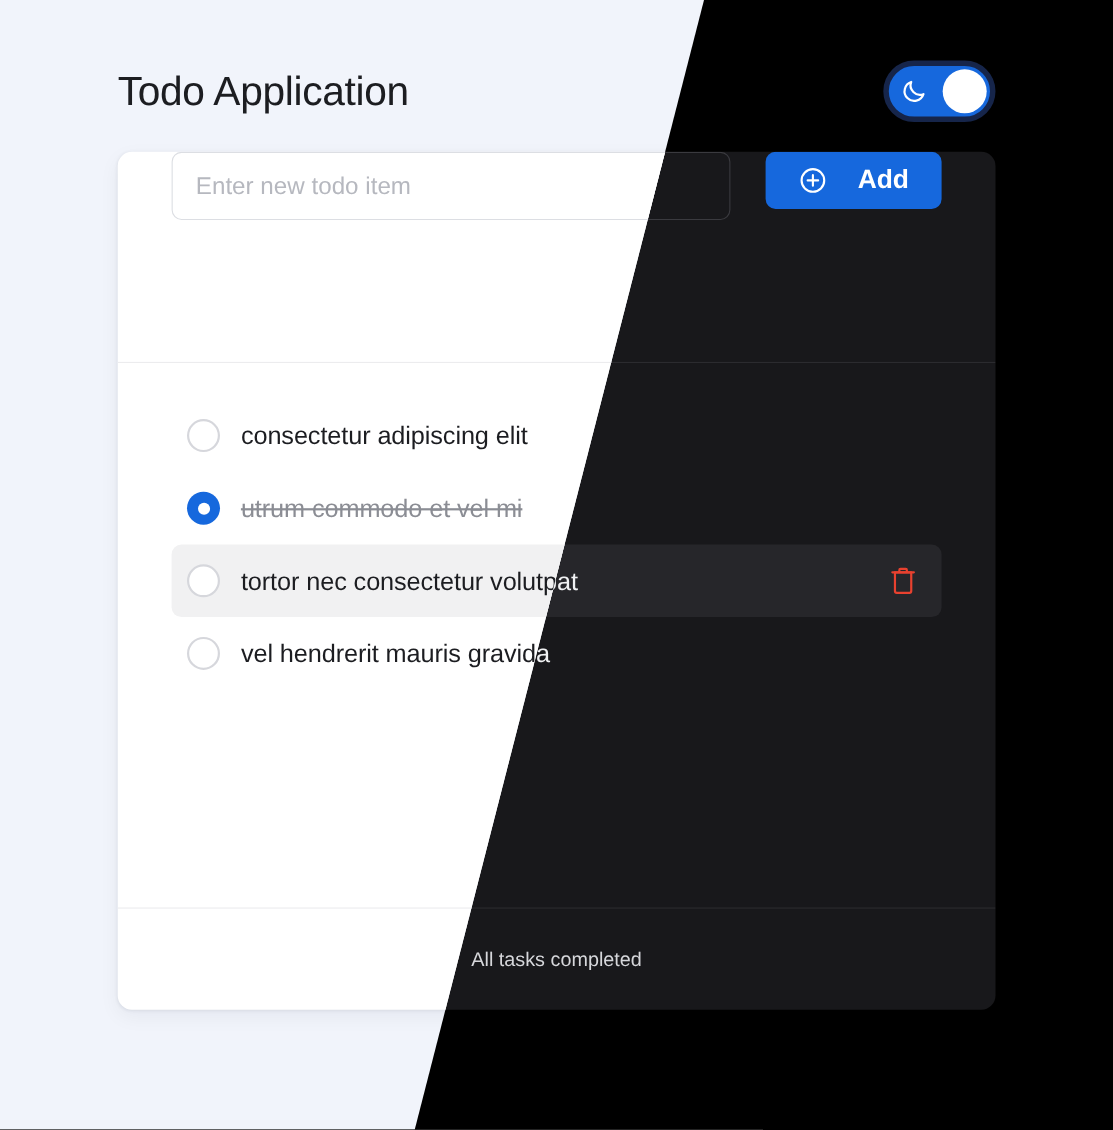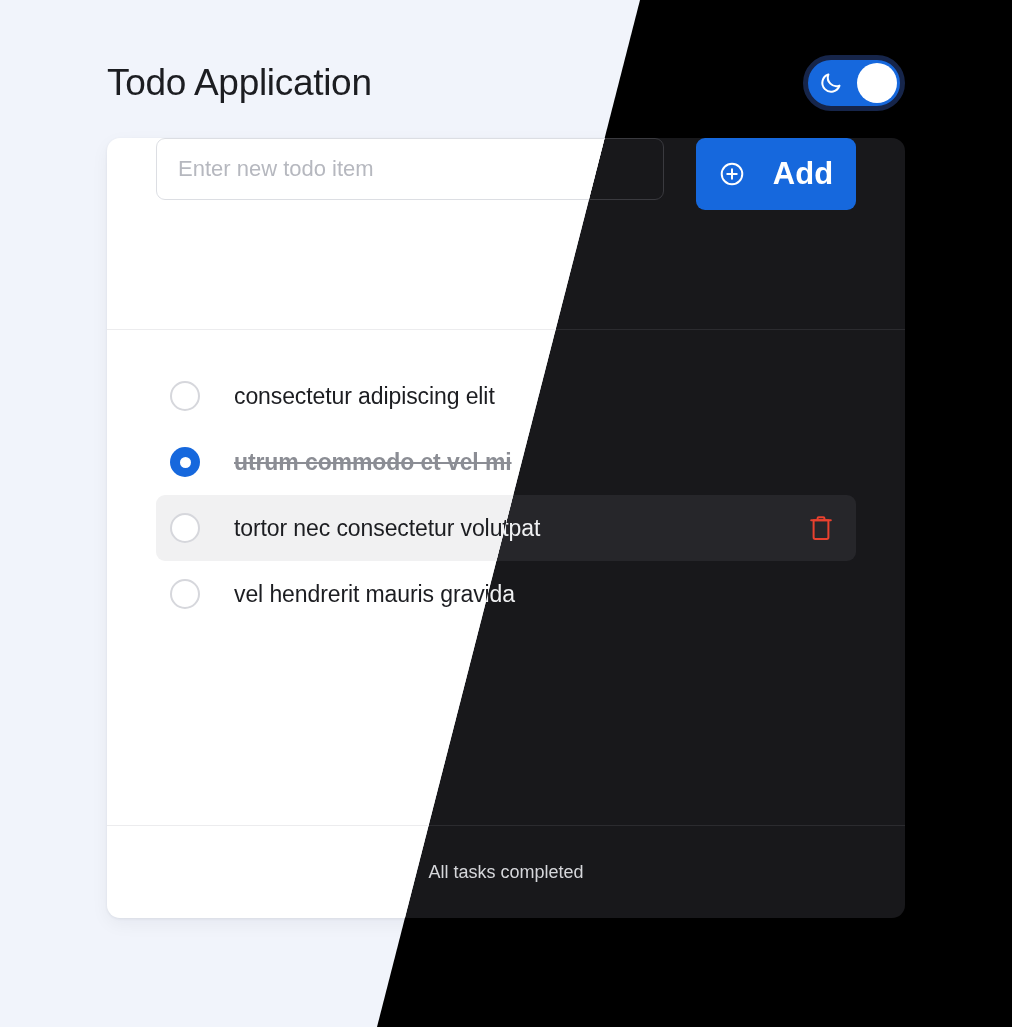--- a/index.html
+++ b/index.html
@@ -144,26 +144,26 @@
   .layer-light .todo-input::placeholder { color: #b6b8bf; }
   .layer-dark .todo-input {
     background: #18181b;
     border: 1px solid #3a3a3f;
     color: #f4f5f7;
   }
   .layer-dark .todo-input::placeholder { color: #6d6e75; }
 
   .add-button {
     width: 160px;
-    height: 72px;
+    height: 52px;
     border: none;
     border-radius: 9px;
     background: #1668dd;
     color: #ffffff;
-    font-size: 31px;
+    font-size: 24px;
     font-family: "Liberation Sans", sans-serif;
     font-weight: 700;
     display: flex;
     align-items: center;
     justify-content: center;
     gap: 28px;
     cursor: pointer;
     flex: none;
   }
   .plus-icon { width: 26px; height: 26px; display: block; flex: none; }
@@ -207,30 +207,29 @@
   .radio.checked::after {
     content: "";
     width: 11px;
     height: 11px;
     border-radius: 50%;
     background: #ffffff;
   }
 
   .todo-text {
     font-size: 23px;
-    margin-left: 34px;
+    margin-left: 19px;
     white-space: nowrap;
     letter-spacing: -0.1px;
   }
   .layer-light .todo-text { color: #1c1d21; }
   .layer-dark  .todo-text { color: #f0f1f3; }
 
   .todo-item.done .todo-text {
     text-decoration: line-through;
-    font-weight: bold;
   }
   .layer-light .todo-item.done .todo-text { color: #8b8d94; }
   .layer-dark  .todo-item.done .todo-text { color: #85868d; }
 
   .delete-button {
     margin-left: auto;
     width: 34px;
     height: 34px;
     display: flex;
     align-items: center;

